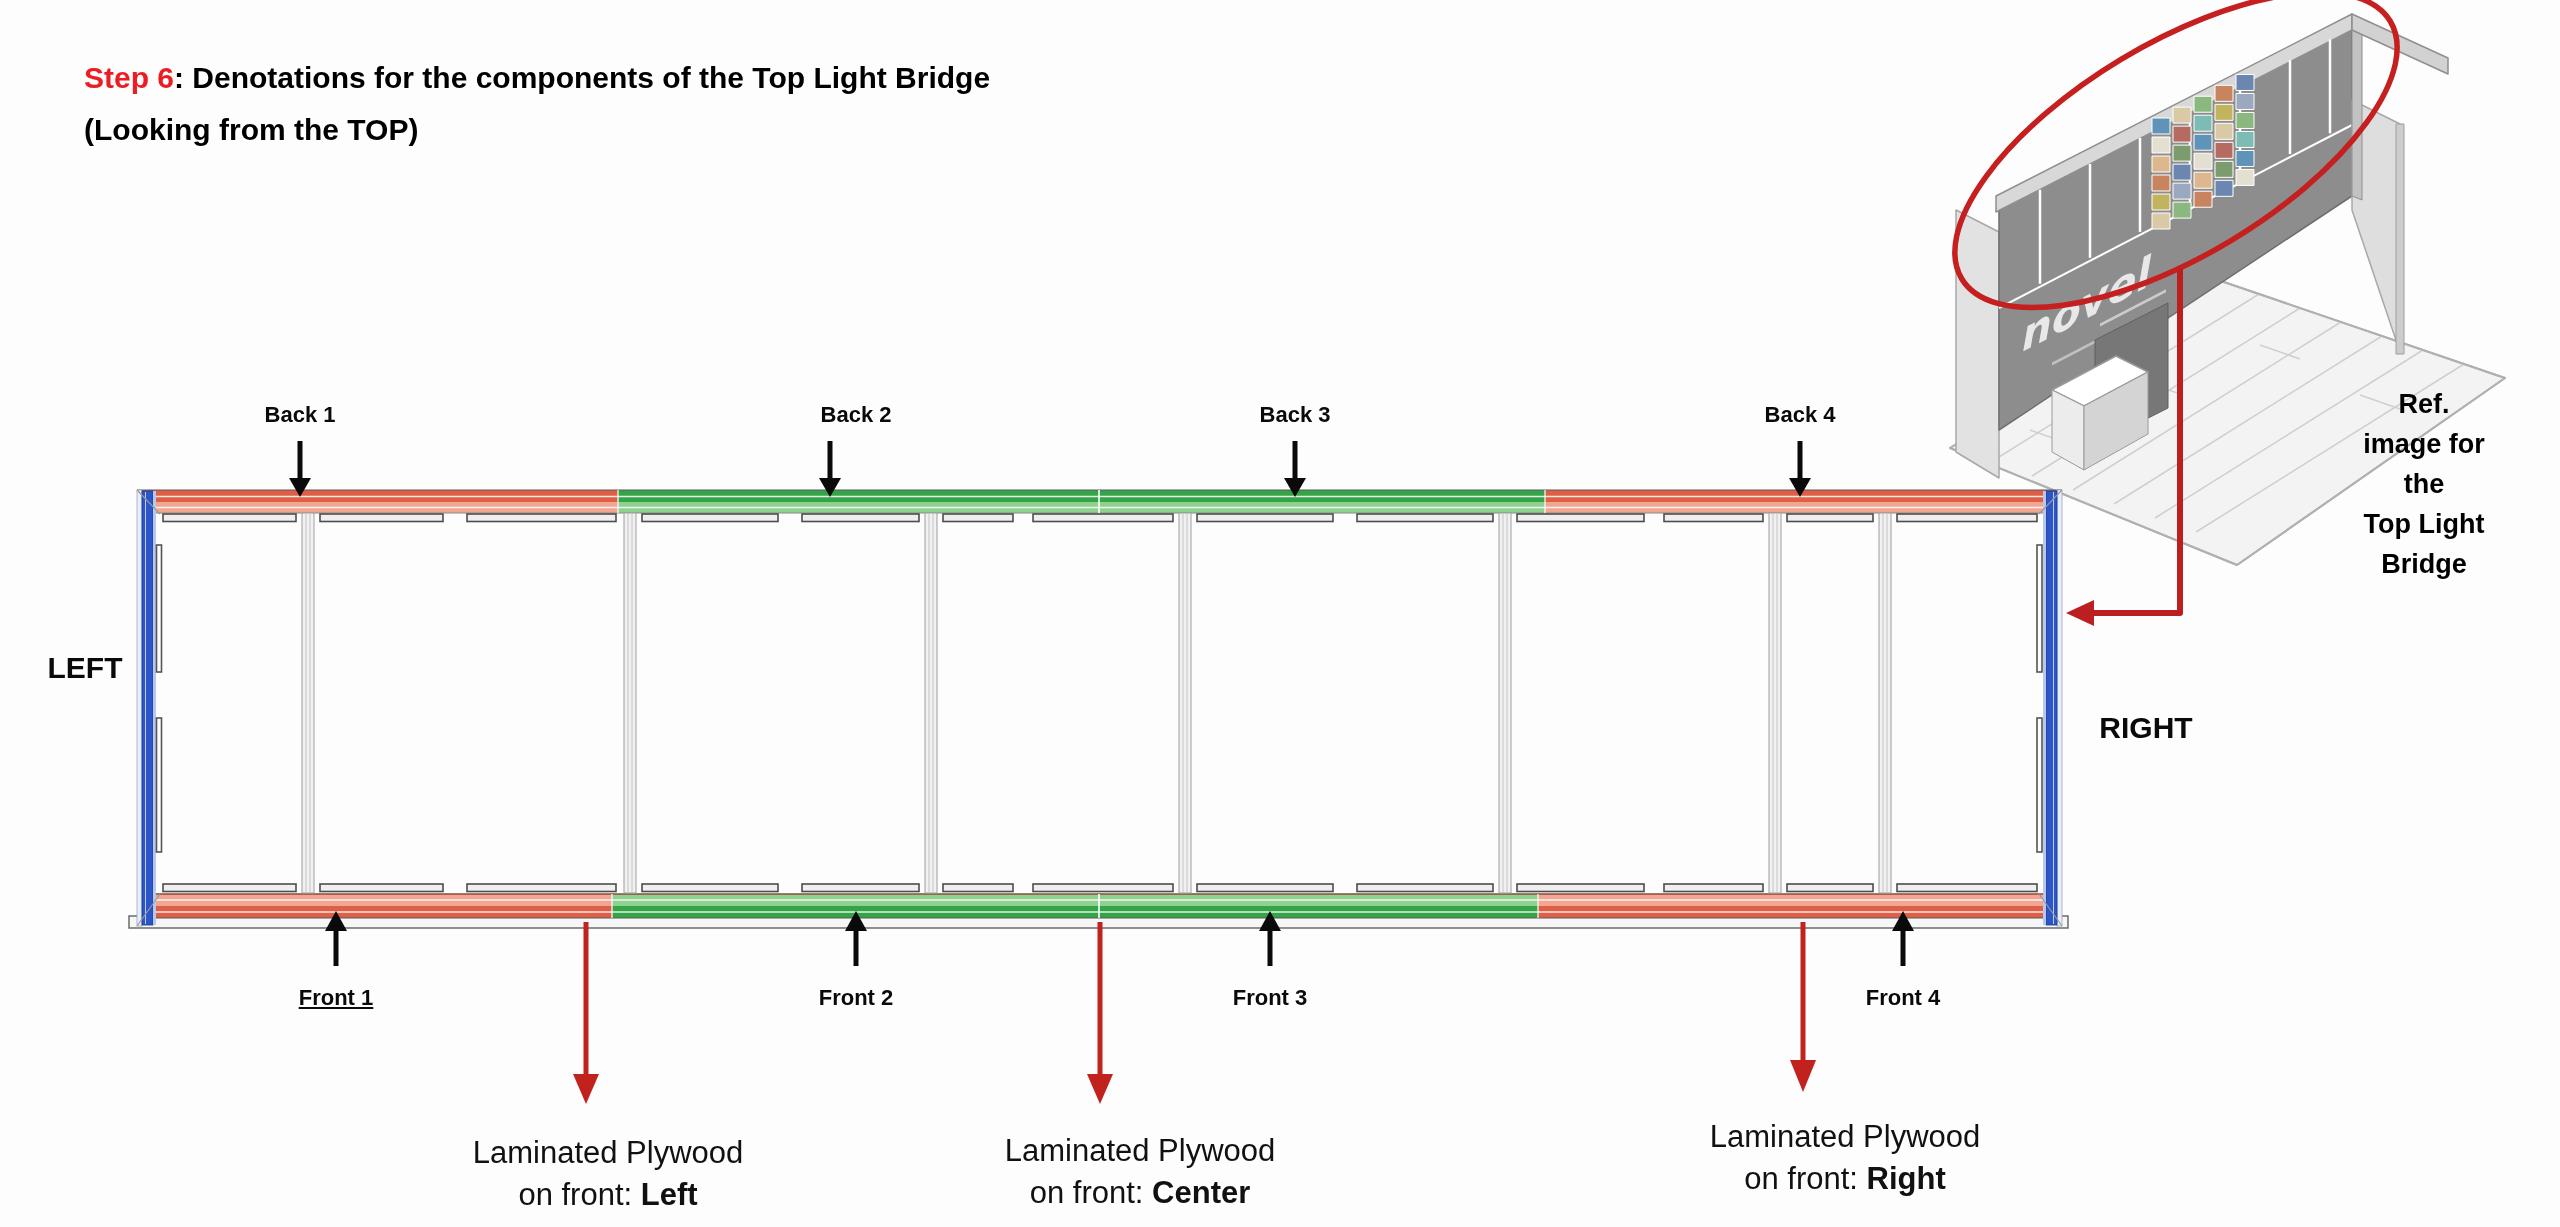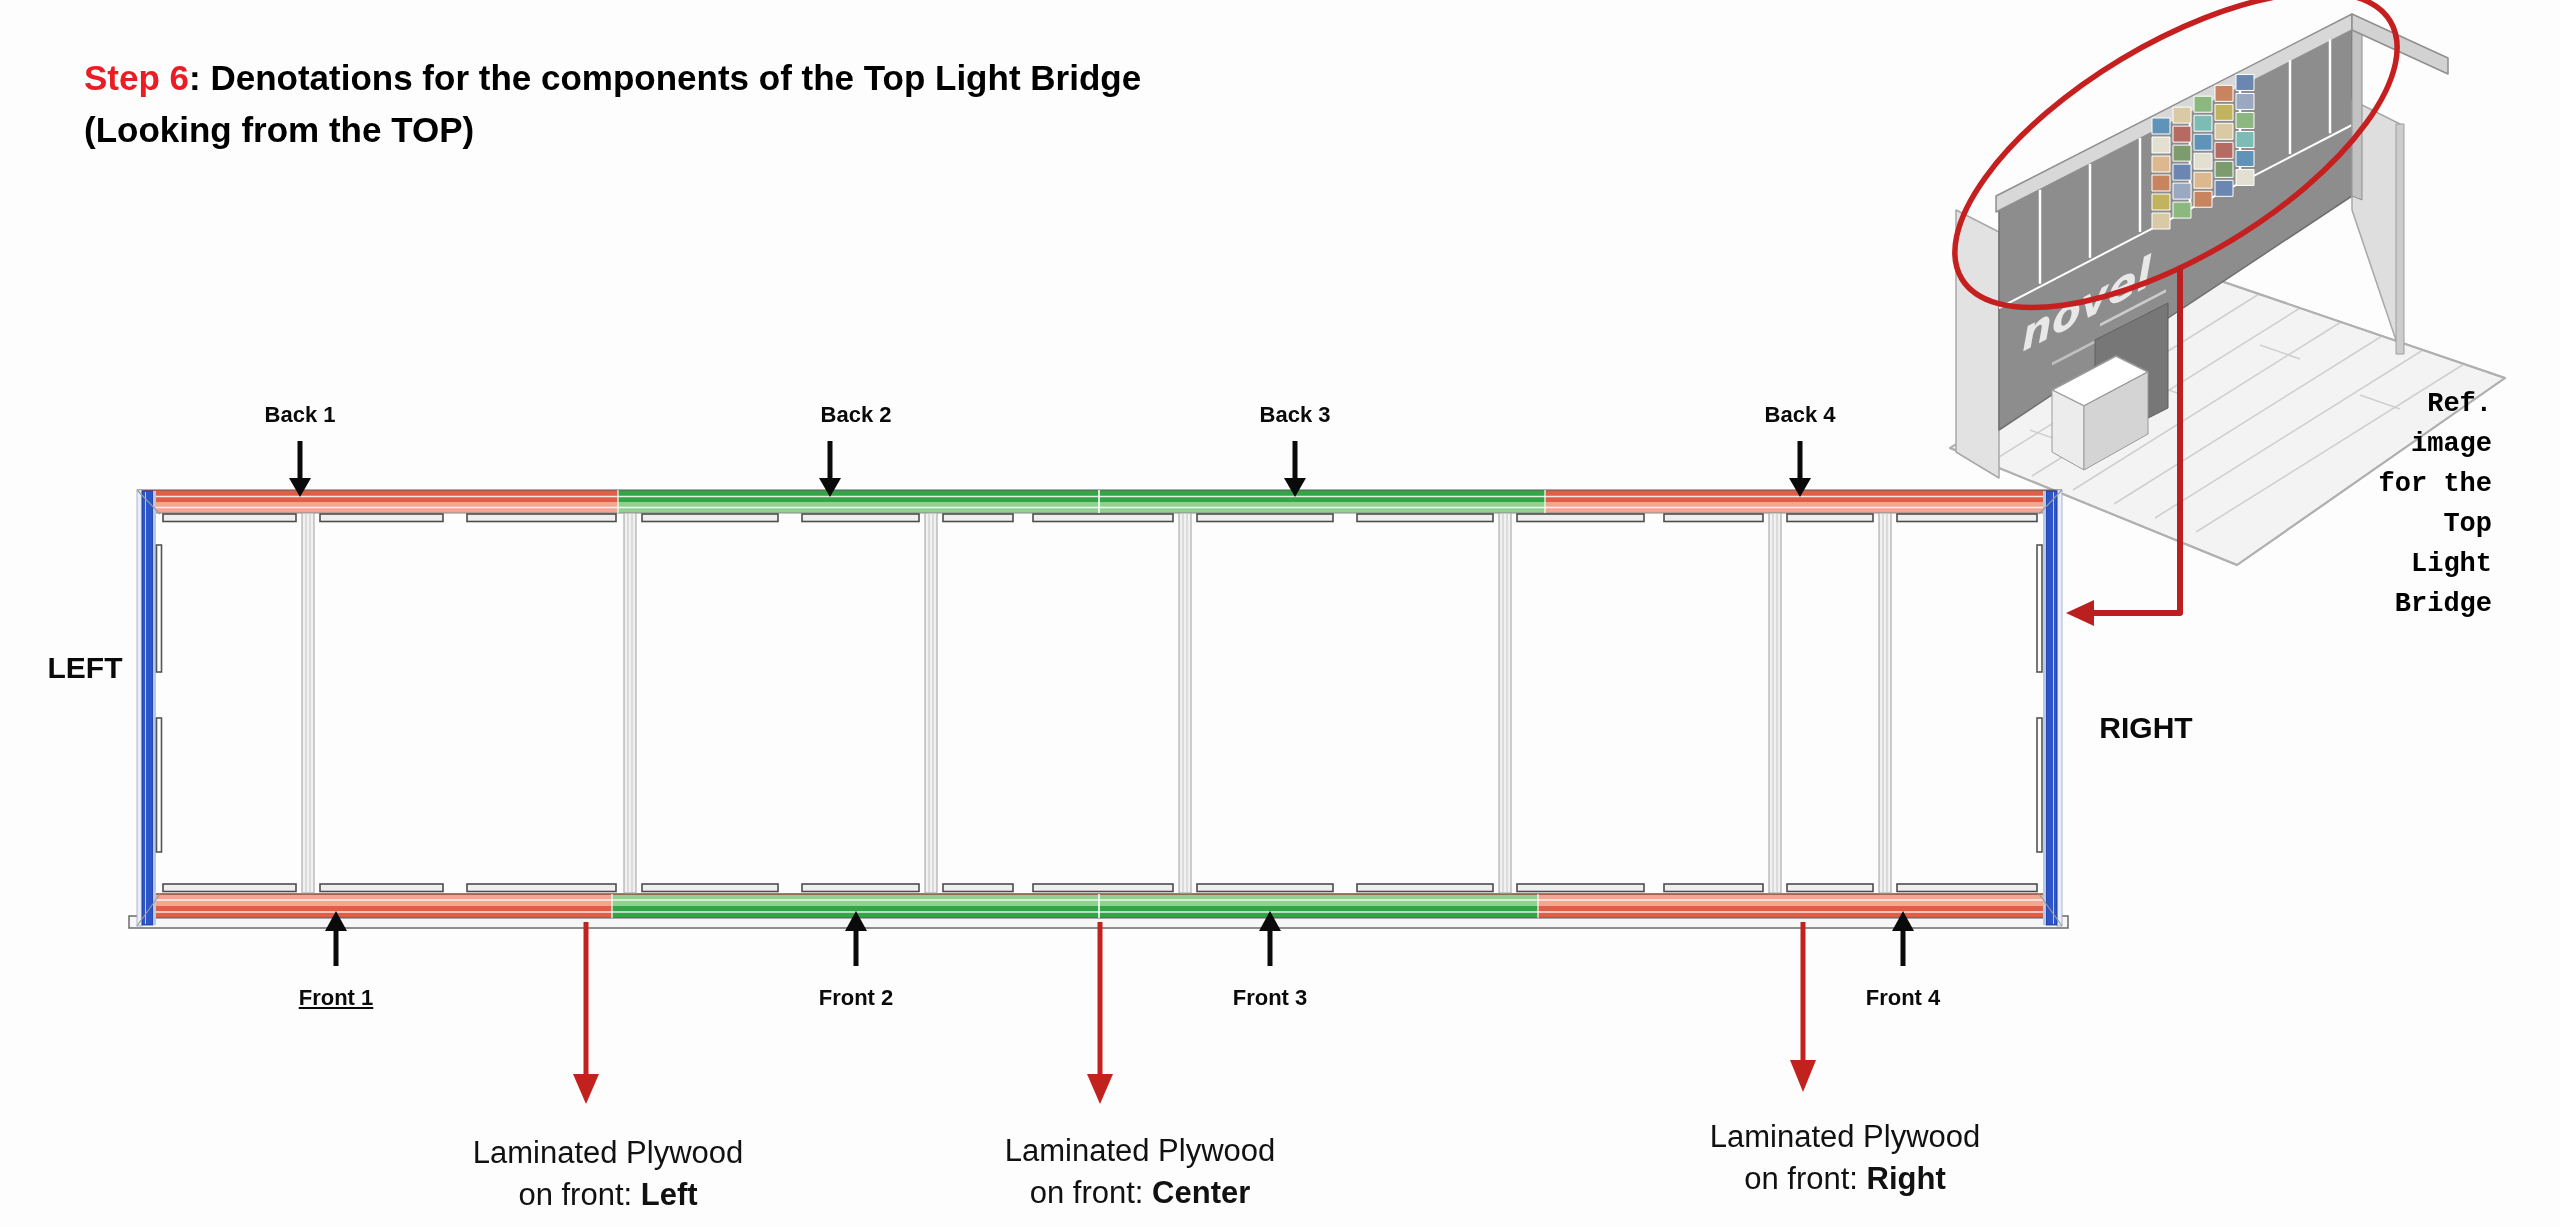--- a/index.html
+++ b/index.html
@@ -1,27 +1,27 @@
 <!DOCTYPE html>
 <html><head>
 <meta charset="utf-8">
 <style>
   html,body{margin:0;padding:0;background:#ffffff;}
   #stage{position:relative;width:2560px;height:1227px;background:#fdfdfd;overflow:hidden;
          font-family:"Liberation Sans",sans-serif;}
   #diagram-svg{position:absolute;left:0;top:0;}
   .abs{position:absolute;}
   .ctr{transform:translate(-50%,-50%);white-space:nowrap;}
-  .title-block{left:84px;top:52px;font-size:35px;font-weight:bold;line-height:52px;color:#000;}
+  .title-block{left:84px;top:52px;font-size:30px;font-weight:bold;line-height:52px;color:#000;}
   .title-step{color:#ec1c24;}
   .part-label{font-weight:bold;font-size:22px;color:#0a0a0a;}
   .side-label{font-weight:bold;font-size:30px;color:#0a0a0a;}
   .note{font-size:31px;color:#111;text-align:center;line-height:42px;transform:translate(-50%,0);}
   .note b{font-weight:bold;}
-  .ref-caption{font-weight:bold;font-size:27px;color:#000;text-align:right;line-height:40px;transform:translate(-50%,0);font-family:Liberation Mono, monospace;}
+  .ref-caption{font-weight:bold;font-size:27px;color:#000;text-align:center;line-height:40px;transform:translate(-50%,0);}
 </style>
 </head>
 <body>
 
 <div id="stage">
 
   <svg id="diagram-svg" width="2560" height="1227" viewBox="0 0 2560 1227">
 
     <g stroke-linejoin="round">
 

